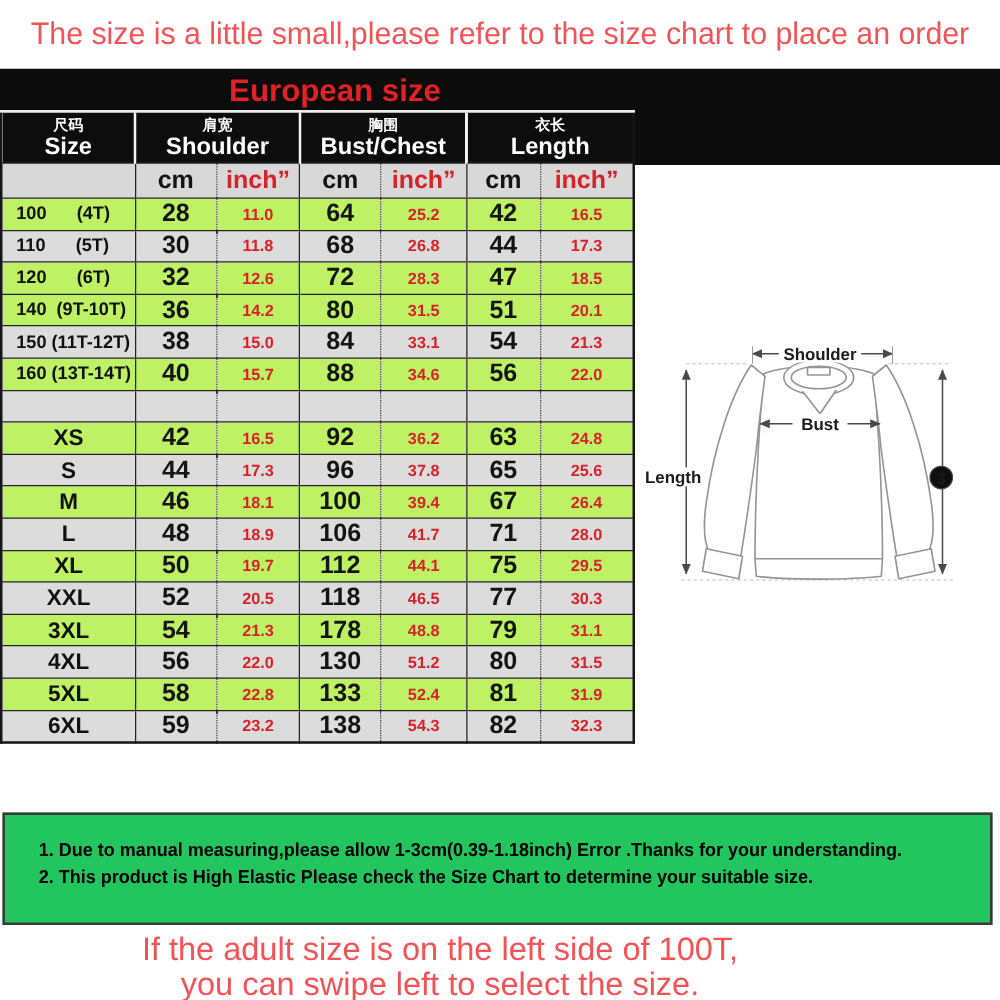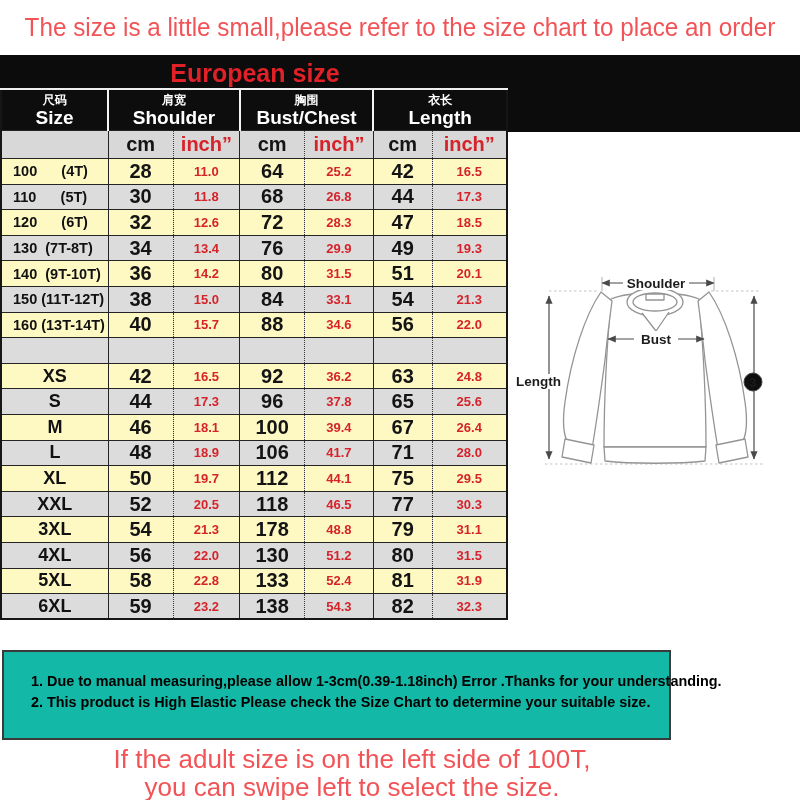--- a/index.html
+++ b/index.html
@@ -7,52 +7,52 @@
         font-family:"Liberation Sans",sans-serif;}
 
   
   .title{position:absolute;top:13px;left:0;width:800px;text-align:center;
          font-size:25px;color:#f25357;white-space:nowrap;
          transform:scaleX(.97);transform-origin:center;}
 
   
   .banner{position:absolute;left:0;top:55px;width:800px;height:77px;background:#0c0c0c;}
   .banner-label{width:510px;text-align:center;font-size:25px;font-weight:700;
-                color:#e02128;line-height:33px;padding-top:2px;}
+                color:#e02128;line-height:33px;padding-top:2px;padding-left:13px;}
   .sep{position:absolute;left:0;top:88px;width:508px;height:2px;background:#efefef;z-index:3;}
 
   
   .size-table{position:absolute;left:0;top:90px;width:508px;z-index:2;
               border-collapse:collapse;table-layout:fixed;
               border:2px solid #161616;border-top:none;background:#dcdcdc;}
   .size-table th,.size-table td{padding:0;text-align:center;vertical-align:middle;overflow:hidden;}
   .size-table tr{border-bottom:1.5px solid #242424;}
   .group-row th{background:#0d0d0d;color:#ffffff;height:40px;}
   .group-row th.gsep{border-left:2px solid #f5f5f5;}
   .zh{display:block;font-size:12px;font-weight:700;line-height:15px;}
   .en{display:block;font-size:19px;font-weight:700;line-height:20px;}
   .unit-row th{background:#d8d8d8;height:27px;font-size:20px;font-weight:700;color:#141414;}
   .unit-row th.unit-inch{color:#d6232a;}
   .col-cm{border-left:1.6px solid #242424;}
   .col-inch{border-left:1.4px dotted #3a3a3a;}
   tbody tr{height:25.6px;}
-  tbody tr.dark{background:#fef9c3;}
+  tbody tr.dark{background:#bef264;}
   tbody tr.light{background:#dcdcdc;}
   td.size-cell{font-size:18px;font-weight:700;color:#111;}
   tr.kid td.size-cell{font-size:14.5px;text-align:left;padding-left:11px;white-space:pre;}
   td.v-cm{font-size:20px;font-weight:700;color:#141414;}
   td.v-inch{font-size:13px;font-weight:700;color:#d6232a;}
 
   
   .diagram{position:absolute;left:515px;top:250px;width:285px;height:235px;}
   .diagram text{font-family:"Liberation Sans",sans-serif;font-weight:700;fill:#1c1c1c;}
 
   
-  .notes{position:absolute;left:2px;top:650px;width:669px;height:90px;box-sizing:border-box;
-         border:2px solid #3a3a3a;background:#14b8a6;padding:18px 0 12px 27px;
+  .notes{position:absolute;left:2px;top:650px;width:792px;height:90px;box-sizing:border-box;
+         border:2px solid #3a3a3a;background:#22c55e;padding:18px 0 12px 27px;
          font-size:15px;font-weight:700;color:#000;line-height:21px;}
   .notes div{white-space:nowrap;transform:scaleX(.96);transform-origin:left;}
 
   
   .footer{position:absolute;top:745px;left:0;width:704px;text-align:center;
           font-size:26px;line-height:28px;color:#f25357;}
 </style>
 </head>
 <body>
 
@@ -125,29 +125,20 @@
         </tr>
         <tr class="dark kid">
           <td class="size-cell">120      (6T)</td>
           <td class="col-cm v-cm">32</td>
           <td class="col-inch v-inch">12.6</td>
           <td class="col-cm v-cm">72</td>
           <td class="col-inch v-inch">28.3</td>
           <td class="col-cm v-cm">47</td>
           <td class="col-inch v-inch">18.5</td>
         </tr>
-        <tr class="light kid">
-          <td class="size-cell">130  (7T-8T)</td>
-          <td class="col-cm v-cm">34</td>
-          <td class="col-inch v-inch">13.4</td>
-          <td class="col-cm v-cm">76</td>
-          <td class="col-inch v-inch">29.9</td>
-          <td class="col-cm v-cm">49</td>
-          <td class="col-inch v-inch">19.3</td>
-        </tr>
         <tr class="dark kid">
           <td class="size-cell">140  (9T-10T)</td>
           <td class="col-cm v-cm">36</td>
           <td class="col-inch v-inch">14.2</td>
           <td class="col-cm v-cm">80</td>
           <td class="col-inch v-inch">31.5</td>
           <td class="col-cm v-cm">51</td>
           <td class="col-inch v-inch">20.1</td>
         </tr>
         <tr class="light kid">

